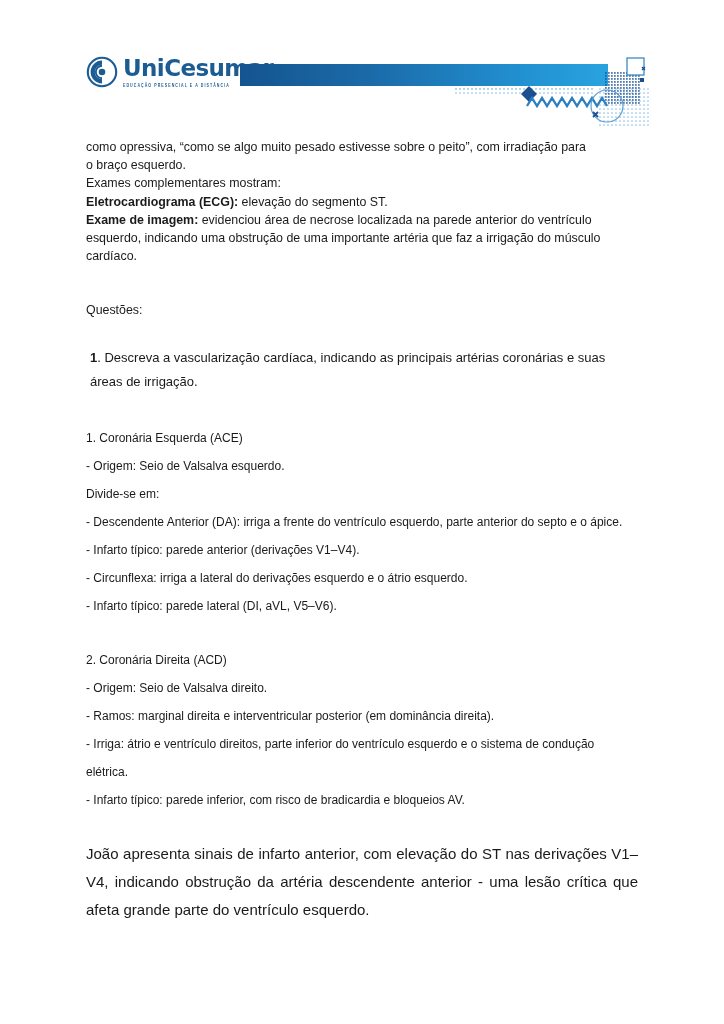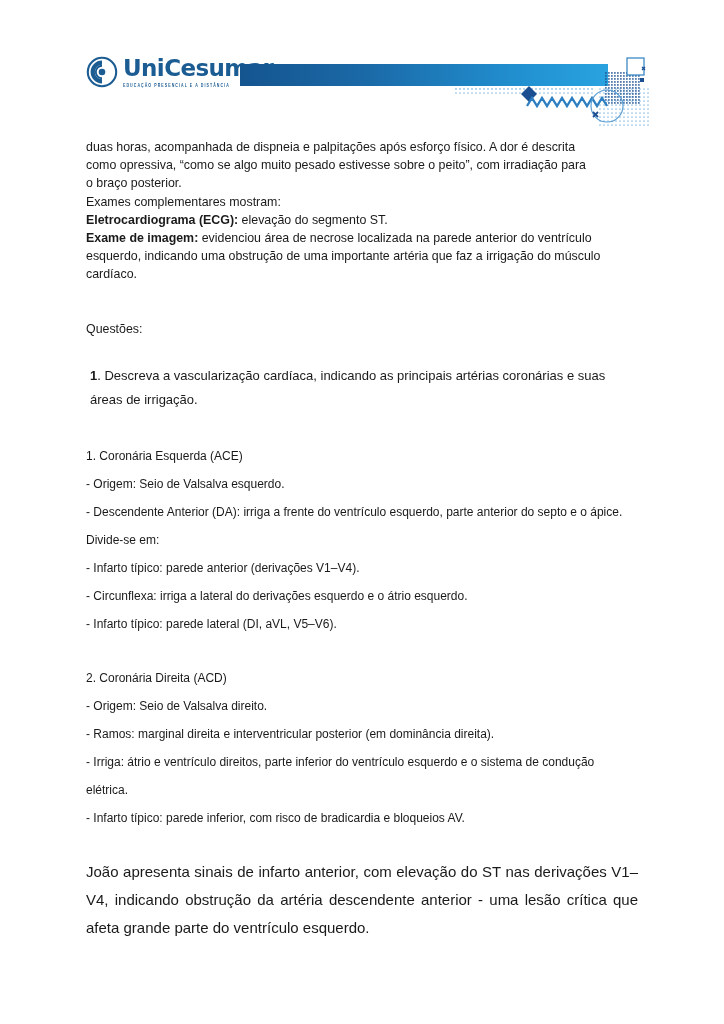--- a/index.html
+++ b/index.html
@@ -203,41 +203,40 @@
         </g>
         <g stroke="#1b4f91" stroke-width="1.3">
           <path d="M187 19 l3 3 M190 19 l-3 3"></path>
         </g>
       </svg>
     </span>
   </div>
 
   <div class="content">
 
-    <p class="para-tight">duas horas, acompanhada de dispneia e palpitações após esforço físico. A dor é descrita</p>
     <p class="para-tight">como opressiva, “como se algo muito pesado estivesse sobre o peito”, com irradiação para</p>
-    <p class="para-tight">o braço posterior.</p>
+    <p class="para-tight">o braço esquerdo.</p>
     <p class="para-tight">Exames complementares mostram:</p>
     <p class="para-tight"><b>Eletrocardiograma (ECG):</b><span> elevação do segmento ST.</span></p>
     <p class="para-tight"><b>Exame de imagem:</b><span> evidenciou área de necrose localizada na parede anterior do ventrículo esquerdo, indicando uma obstrução de uma importante artéria que faz a irrigação do músculo cardíaco.</span></p>
 
     <div class="blockgap-lg"></div>
 
     <p class="heading-bold">Questões:</p>
 
     <div class="blockgap-sm"></div>
 
     <p class="para-q"><b>1</b><span>. Descreva a vascularização cardíaca, indicando as principais artérias coronárias e suas áreas de irrigação.</span></p>
 
     <div class="blockgap-md"></div>
 
     <p class="line-15">1. Coronária Esquerda (ACE)</p>
     <p class="line-15">- Origem: Seio de Valsalva esquerdo.</p>
+    <p class="line-15">Divide-se em:</p>
     <p class="line-15 wrap">- Descendente Anterior (DA): irriga a frente do ventrículo esquerdo, parte anterior do septo e o ápice.</p>
-    <p class="line-15">Divide-se em:</p>
     <p class="line-15">- Infarto típico: parede anterior (derivações V1–V4).</p>
     <p class="line-15">- Circunflexa: irriga a lateral do derivações esquerdo e o átrio esquerdo.</p>
     <p class="line-15">- Infarto típico: parede lateral (DI, aVL, V5–V6).</p>
 
     <div class="blockgap-md"></div>
 
     <p class="line-15">2. Coronária Direita (ACD)</p>
     <p class="line-15">- Origem: Seio de Valsalva direito.</p>
     <p class="line-15">- Ramos: marginal direita e interventricular posterior (em dominância direita).</p>
     <p class="line-15 wrap">- Irriga: átrio e ventrículo direitos, parte inferior do ventrículo esquerdo e o sistema de condução elétrica.</p>

